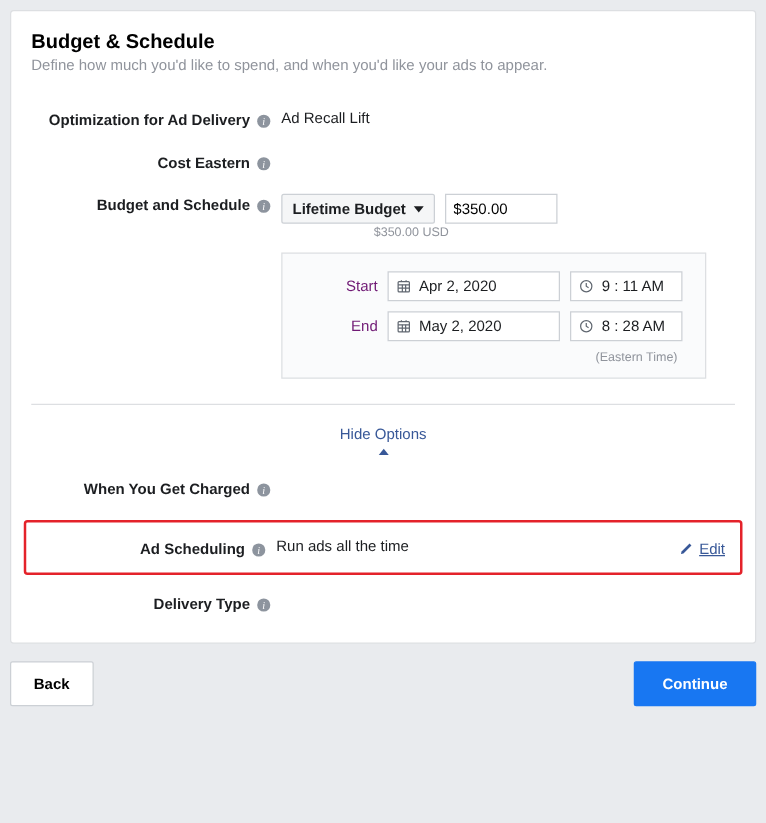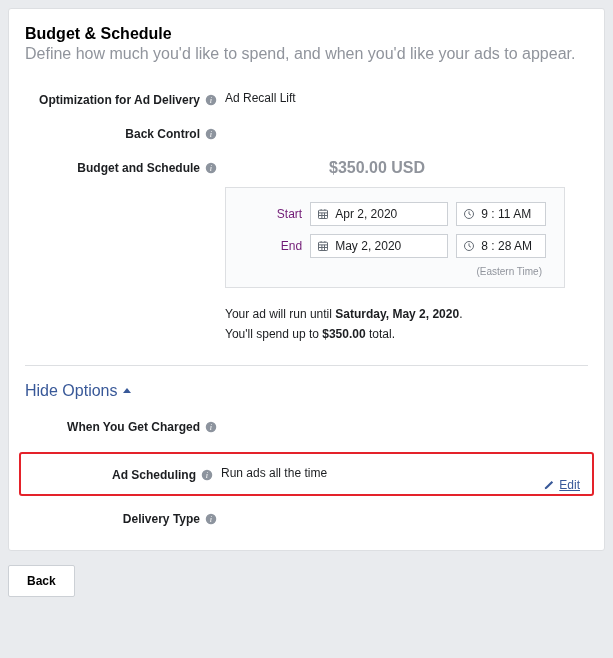--- a/index.html
+++ b/index.html
@@ -20,39 +20,39 @@
     margin: 0 auto;
   }
   .title {
     font-size: 16px;
     font-weight: bold;
     color: #000000;
     margin-bottom: 2px;
   }
   .subtitle {
     color: #90949c;
-    font-size: 16px;
+    font-size: 12px;
     margin-bottom: 28px;
   }
   .row {
     display: flex;
     align-items: flex-start;
     margin-bottom: 18px;
   }
   .label-col {
     width: 200px;
     flex: 0 0 200px;
     text-align: right;
     padding-right: 8px;
     color: #1c1e21;
     font-weight: bold;
     font-size: 12px;
     display: flex;
     justify-content: flex-end;
-    align-items: center;
+    align-items: flex-end;
     gap: 5px;
     padding-top: 2px;
   }
   .value-col {
     flex: 1;
     color: #1c1e21;
     font-size: 12px;
   }
   .info-icon {
     display: inline-flex;
@@ -87,25 +87,24 @@
     border-top: 5px solid #1c1e21;
   }
   .text-input {
     border: 1px solid #ccd0d5;
     padding: 4px 6px;
     font-size: 12px;
     width: 90px;
     height: 24px;
   }
   .usd-hint {
-    font-size: 16px;
+    font-size: 10px;
     color: #90949c;
-    margin-left: 104px;
+    margin-left: 74px;
     margin-bottom: 10px;
-    font-weight: bold;
   }
 
   .schedule-box {
     border: 1px solid #dddfe2;
     padding: 14px 18px 10px 18px;
     width: 340px;
     background: #fafbfc;
   }
   .sched-row {
     display: flex;
@@ -145,27 +144,28 @@
 
   .divider {
     border: none;
     border-top: 1px solid #dddfe2;
     margin: 20px 0 0 0;
   }
 
   .hide-options {
     text-align: center;
     color: #385898;
-    font-size: 16px;
+    font-size: 12px;
     padding: 16px 0 18px 0;
     cursor: pointer;
     display: flex;
     justify-content: flex-start;
     align-items: center;
     gap: 5px;
+    flex-direction: column;
   }
   .caret-up {
     width: 0; height: 0;
     border-left: 4px solid transparent;
     border-right: 4px solid transparent;
     border-bottom: 5px solid #385898;
   }
 
   .highlight-box {
     border: 2px solid #e4222a;
@@ -179,21 +179,21 @@
   .edit-link {
     color: #385898;
     text-decoration: underline;
     font-size: 12px;
     display: inline-flex;
     align-items: center;
     gap: 4px;
     cursor: pointer;
     position: absolute;
     right: 12px;
-    top: 24px;
+    top: 14px;
   }
   .pencil-icon { width: 12px; height: 12px; color: #385898; }
   .pencil-icon svg { width:12px; height:12px; display:block;}
 
   .footer {
     width: 597px;
     margin: 14px auto 0 auto;
     display: flex;
     justify-content: space-between;
   }
@@ -229,41 +229,48 @@
             <circle cx="8" cy="8" r="7"></circle>
             <text x="8" y="12" text-anchor="middle" font-size="11" fill="#fff" font-family="Georgia" font-style="italic">i</text>
           </svg>
       </span>
     </div>
     <div class="value-col">Ad Recall Lift</div>
   </div>
 
   <div class="row">
     <div class="label-col">
-      <span>Back Control</span>
+      <span>Cost Eastern</span>
       <span class="info-icon">
         <svg viewBox="0 0 16 16" fill="currentColor">
             <circle cx="8" cy="8" r="7"></circle>
             <text x="8" y="12" text-anchor="middle" font-size="11" fill="#fff" font-family="Georgia" font-style="italic">i</text>
           </svg>
       </span>
     </div>
   </div>
 
   <div class="row">
     <div class="label-col">
       <span>Budget and Schedule</span>
       <span class="info-icon">
         <svg viewBox="0 0 16 16" fill="currentColor">
             <circle cx="8" cy="8" r="7"></circle>
             <text x="8" y="12" text-anchor="middle" font-size="11" fill="#fff" font-family="Georgia" font-style="italic">i</text>
           </svg>
       </span>
     </div>
     <div class="value-col">
+      <div class="budget-line">
+        <div class="select-btn">
+          <span>Lifetime Budget</span>
+          <span class="caret"></span>
+        </div>
+        <input class="text-input" value="$350.00" style="">
+      </div>
       <div class="usd-hint">$350.00 USD</div>
 
       <div class="schedule-box">
         <div class="sched-row">
           <div class="sched-label">Start</div>
           <div class="icon-input date-input">
             <span class="mini-icon">
               <svg viewBox="0 0 16 16" fill="none" stroke="currentColor" stroke-width="1.3">
                   <rect x="2" y="3" width="12" height="11" rx="1"></rect>
                   <line x1="2" y1="6.5" x2="14" y2="6.5"></line>
@@ -308,28 +315,20 @@
                   <circle cx="8" cy="8" r="6"></circle>
                   <path d="M8 4.5V8l2.5 1.5"></path>
                 </svg>
             </span>
             <span>8 : 28 AM</span>
           </div>
         </div>
         <div class="tz">(Eastern Time)</div>
       </div>
 
-      <div class="run-info">
-        <div>
-          <span>Your ad will run until </span><b>Saturday, May 2, 2020</b><span>.</span>
-        </div>
-        <div>
-          <span>You'll spend up to </span><b>$350.00</b><span> total.</span>
-        </div>
-      </div>
     </div>
   </div>
 
   <hr class="divider">
 
   <div class="hide-options">
     <span>Hide Options</span>
     <span class="caret-up"></span>
   </div>
 
@@ -377,13 +376,14 @@
             <text x="8" y="12" text-anchor="middle" font-size="11" fill="#fff" font-family="Georgia" font-style="italic">i</text>
           </svg>
       </span>
     </div>
   </div>
 
 </div>
 
 <div class="footer">
   <button class="btn">Back</button>
+  <button class="btn btn-primary">Continue</button>
 </div>
 
 </body></html>

